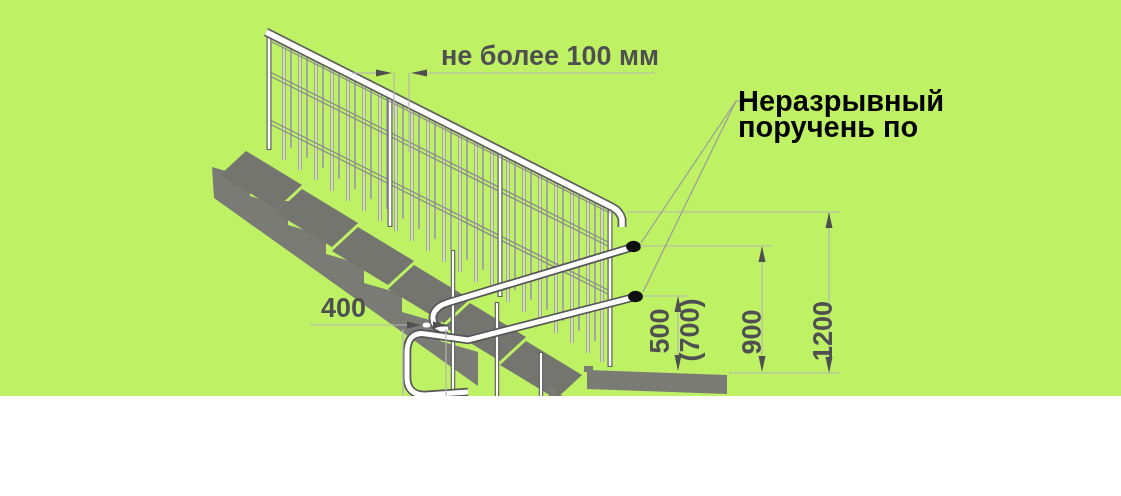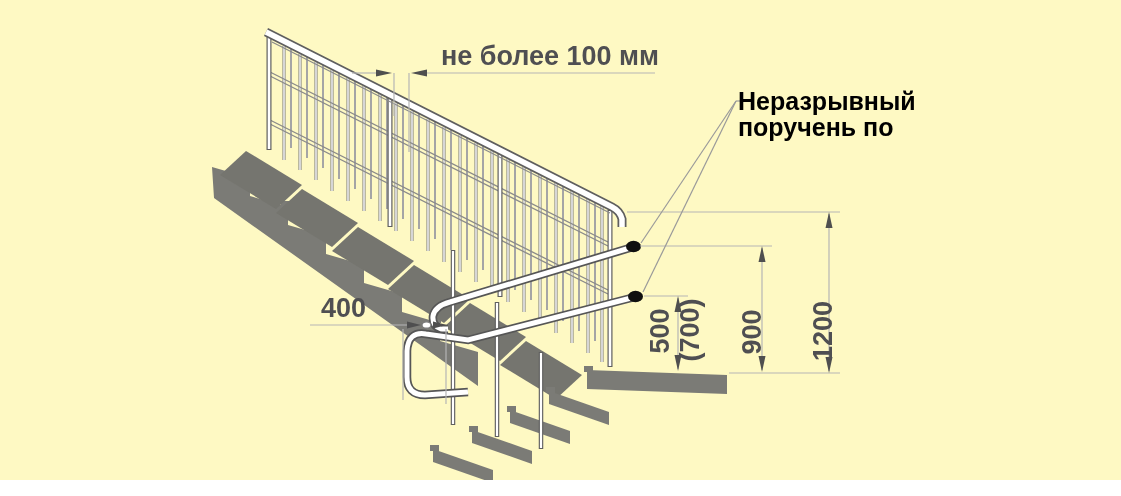--- a/index.html
+++ b/index.html
@@ -1,28 +1,28 @@
 <!DOCTYPE html>
 <html><head>
 <meta charset="utf-8">
 <style>
   html,body{margin:0;padding:0;background:#ffffff;}
-  #stage{position:relative;width:1121px;height:480px;background:#fef9c3;overflow:hidden;
+  #stage{position:relative;width:1121px;height:396px;background:#bef264;overflow:hidden;
          font-family:"Liberation Sans","DejaVu Sans",sans-serif;}
   #drawing{position:absolute;left:0;top:0;}
   .dimtext{position:absolute;color:#4f4f52;font-weight:bold;font-size:27px;line-height:29px;white-space:nowrap;}
   .rot{transform:translate(-50%,-50%) rotate(-90deg);}
   #clearance-note{left:438px;top:42px;width:224px;text-align:center;}
   #ext-dim{left:321px;top:294px;}
   #dim500{left:660px;top:331px;}
   #dim700{left:690px;top:330px;}
   #dim900{left:752px;top:332px;}
   #dim1200{left:823px;top:331px;}
   #handrail-note{position:absolute;left:738px;top:88px;color:#000;font-weight:bold;
-                 font-size:25px;line-height:26px;white-space:nowrap;}
+                 font-size:29px;line-height:26px;white-space:nowrap;}
 </style>
 </head>
 <body>
 
 <div id="stage">
 
 <svg id="drawing" width="1121" height="496" viewBox="0 0 1121 496" xmlns="http://www.w3.org/2000/svg">
 
   <g fill="#7b7b76">
     <path d="M212,167 L250,178 L250,196 L288,207 L288,225 L326,236 L326,254

